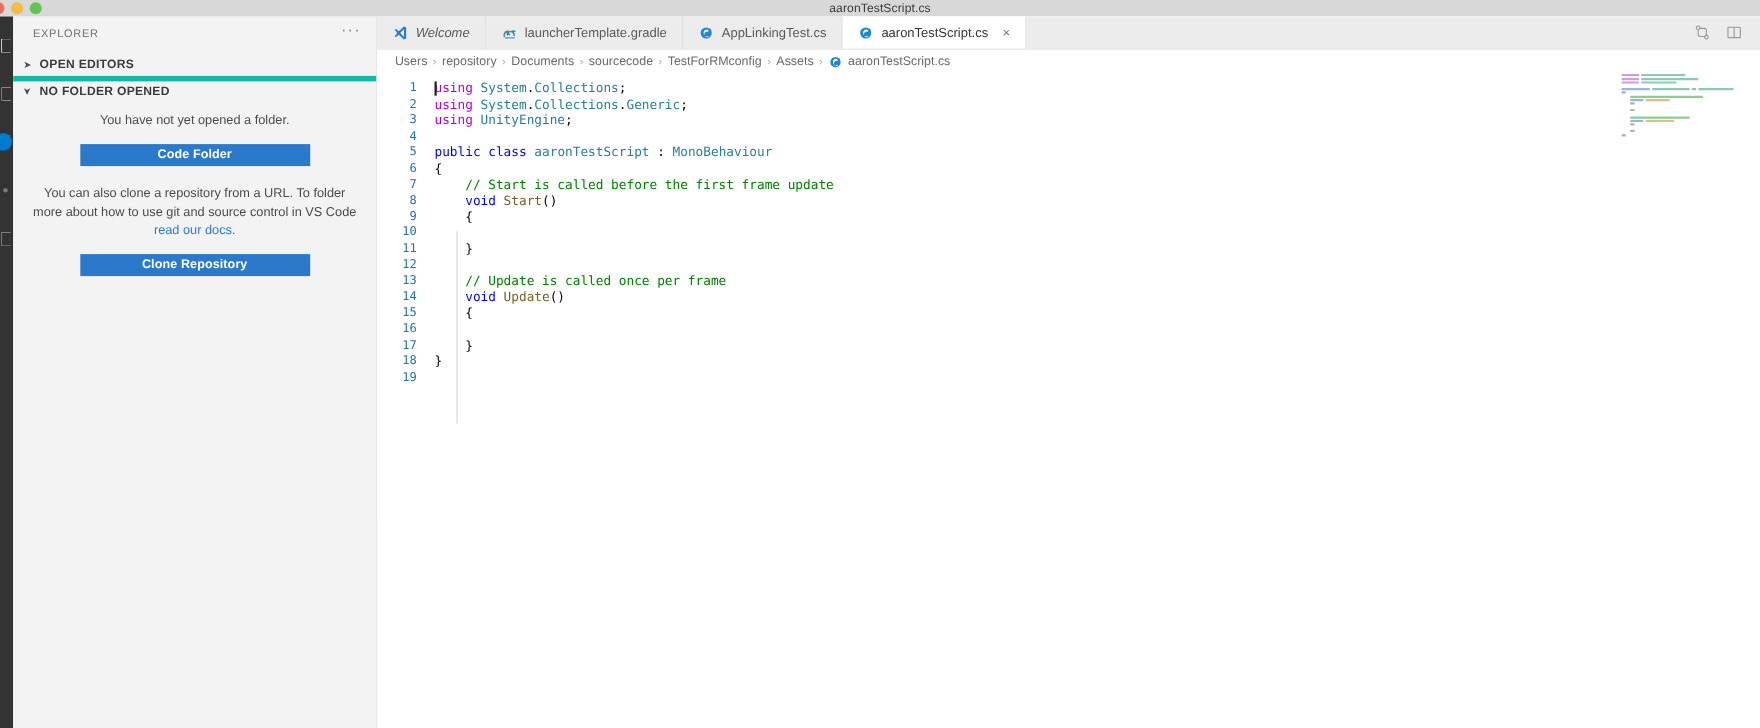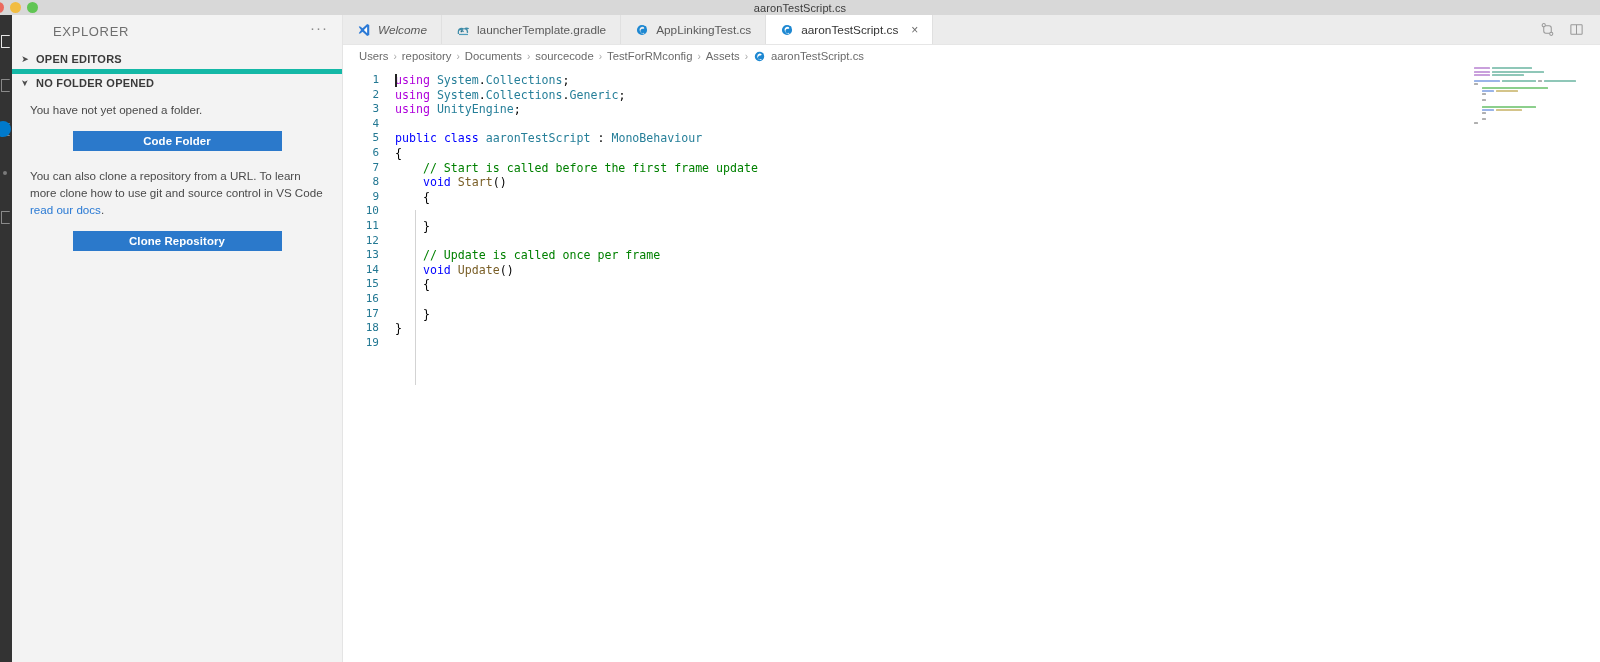--- a/index.html
+++ b/index.html
@@ -57,23 +57,22 @@
   #sidebar {
     position:absolute; left:12px; top:15px; width:331px; height:647px;
     background:#F3F3F3;
     border-right:1px solid #e4e4e4;
   }
   #sb-header {
     height:32px; display:flex; align-items:center;
     padding:0 14px 0 18px; justify-content:space-between;
   }
   #sb-header .lbl {
-    font-size:13px; letter-spacing:0.65px; color:#6f6f6f;
+    font-size:10px; letter-spacing:0.65px; color:#6f6f6f;
     text-transform:uppercase;
-    margin-left:23px;
   }
   #sb-header .dots {
     font-size:15px; color:#8a8a8a; line-height:8px; letter-spacing:1px;
     cursor:pointer; padding-bottom:6px;
   }
   .sec-head {
     height:22px; display:flex; align-items:center; gap:4px;
     padding-left:6px; cursor:pointer;
     border-top:1px solid transparent;
   }
@@ -82,20 +81,21 @@
     display:inline-block;
   }
   .sec-head .txt {
     font-size:11px; font-weight:bold; color:#3a3a3a; letter-spacing:0.25px;
   }
   #sec-nofolder { border-top:5px solid #14b8a6; }
   #sb-body { padding:10px 18px 0 18px; }
   .sb-text {
     font-size:11.6px; color:#4a4a4a; line-height:17px;
     margin-bottom:13px;
+    text-align:center;
   }
   .sb-link { color:#2A7AD4; cursor:pointer; }
   .sb-btn {
     display:block; width:209px; margin:0 auto 16px auto;
     height:20px; line-height:20px; text-align:center;
     background:#2B79CB; color:#ffffff;
     font-size:11.4px; font-weight:bold;
     border:none; cursor:pointer; letter-spacing:0.1px;
     font-family:"Liberation Sans", sans-serif;
   }
@@ -232,21 +232,21 @@
   </div>
 
   <div class="sec-head" id="sec-nofolder">
     <span class="chev" style="transform:rotate(90deg);">➤</span>
     <span class="txt">NO FOLDER OPENED</span>
   </div>
 
   <div id="sb-body">
     <div class="sb-text">You have not yet opened a folder.</div>
     <button class="sb-btn">Code Folder</button>
-    <div class="sb-text"><span>You can also clone a repository from a URL. To learn more clone how to use git and source control in VS Code </span><span class="sb-link">read our docs</span><span>.</span></div>
+    <div class="sb-text"><span>You can also clone a repository from a URL. To folder more about how to use git and source control in VS Code </span><span class="sb-link">read our docs</span><span>.</span></div>
     <button class="sb-btn">Clone Repository</button>
   </div>
 </div>
 
 <div id="editor">
 
   <div id="tabbar">
 
     <div class="tab italic">
       <svg class="ico" viewBox="0 0 16 16">

